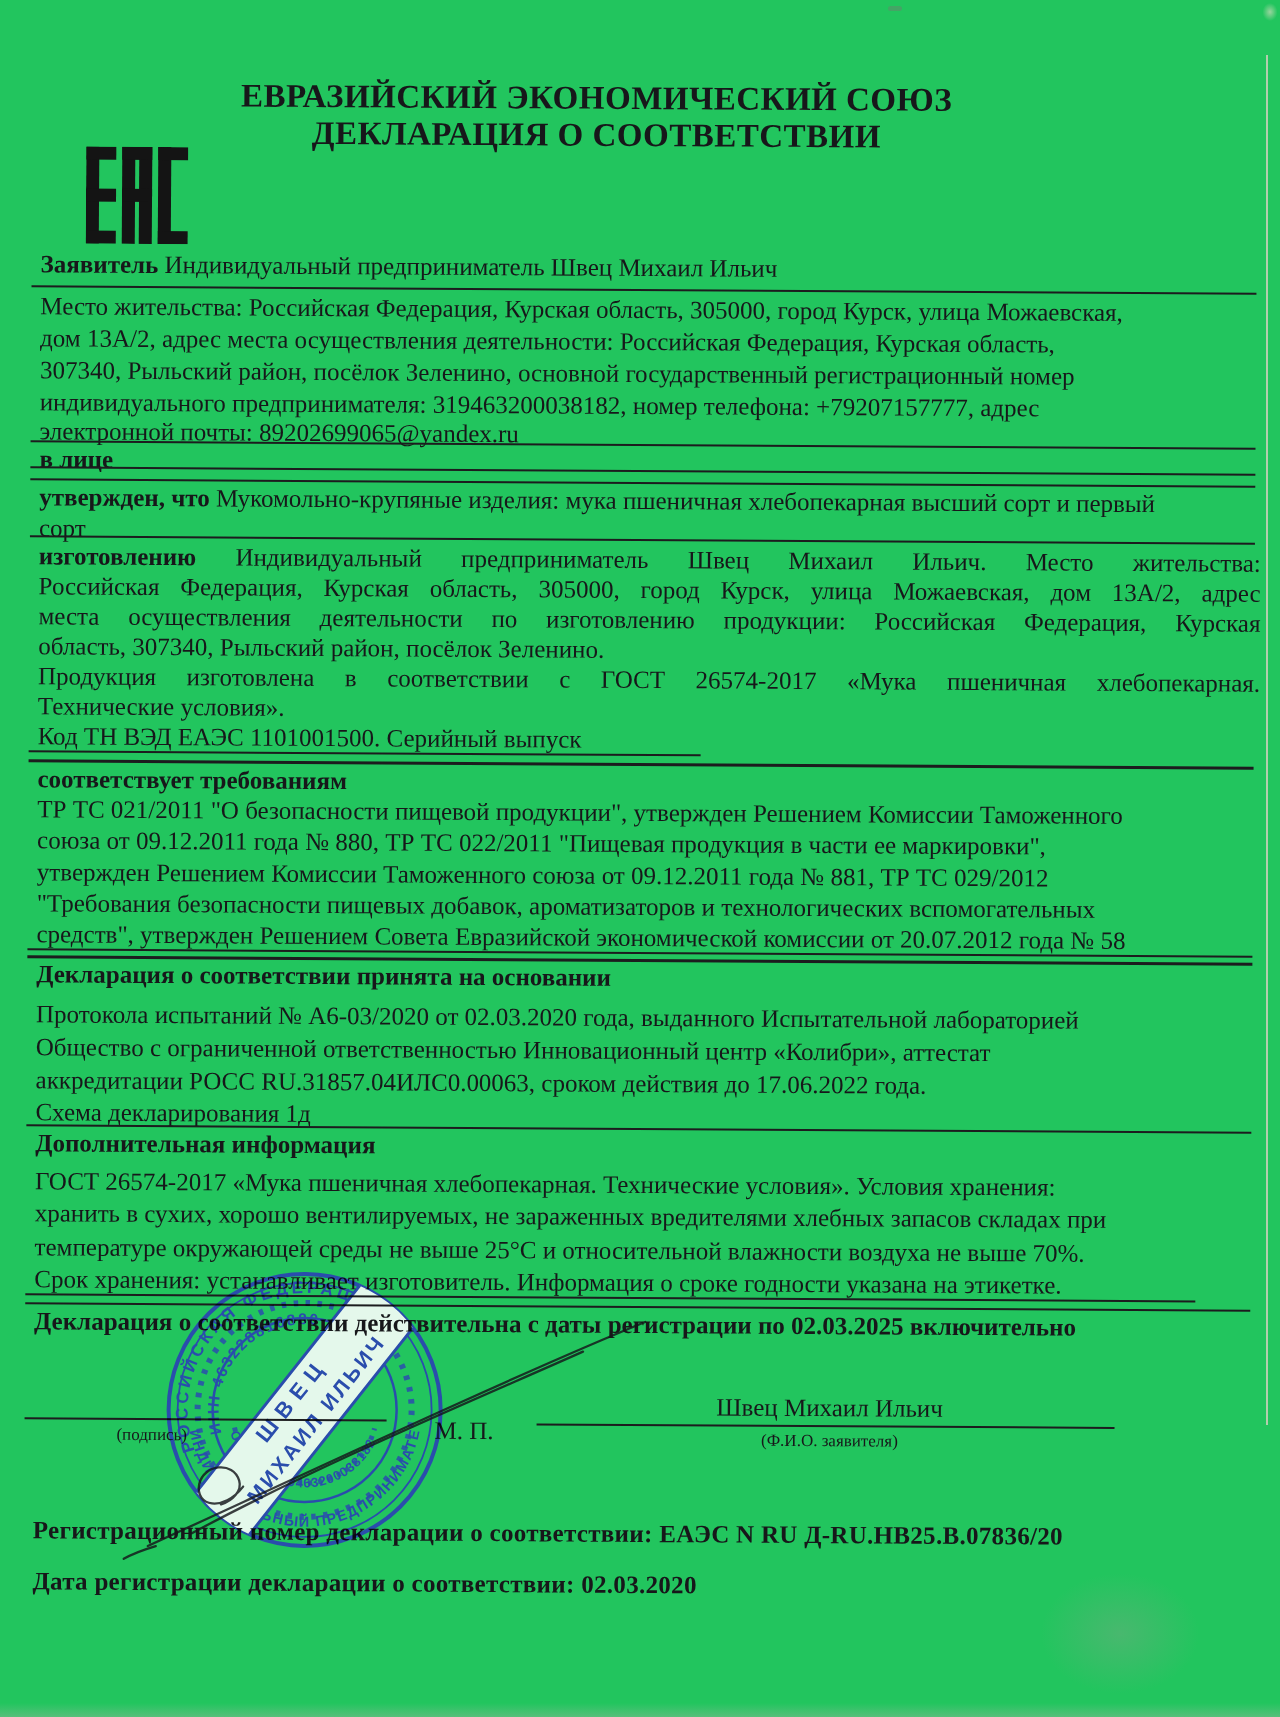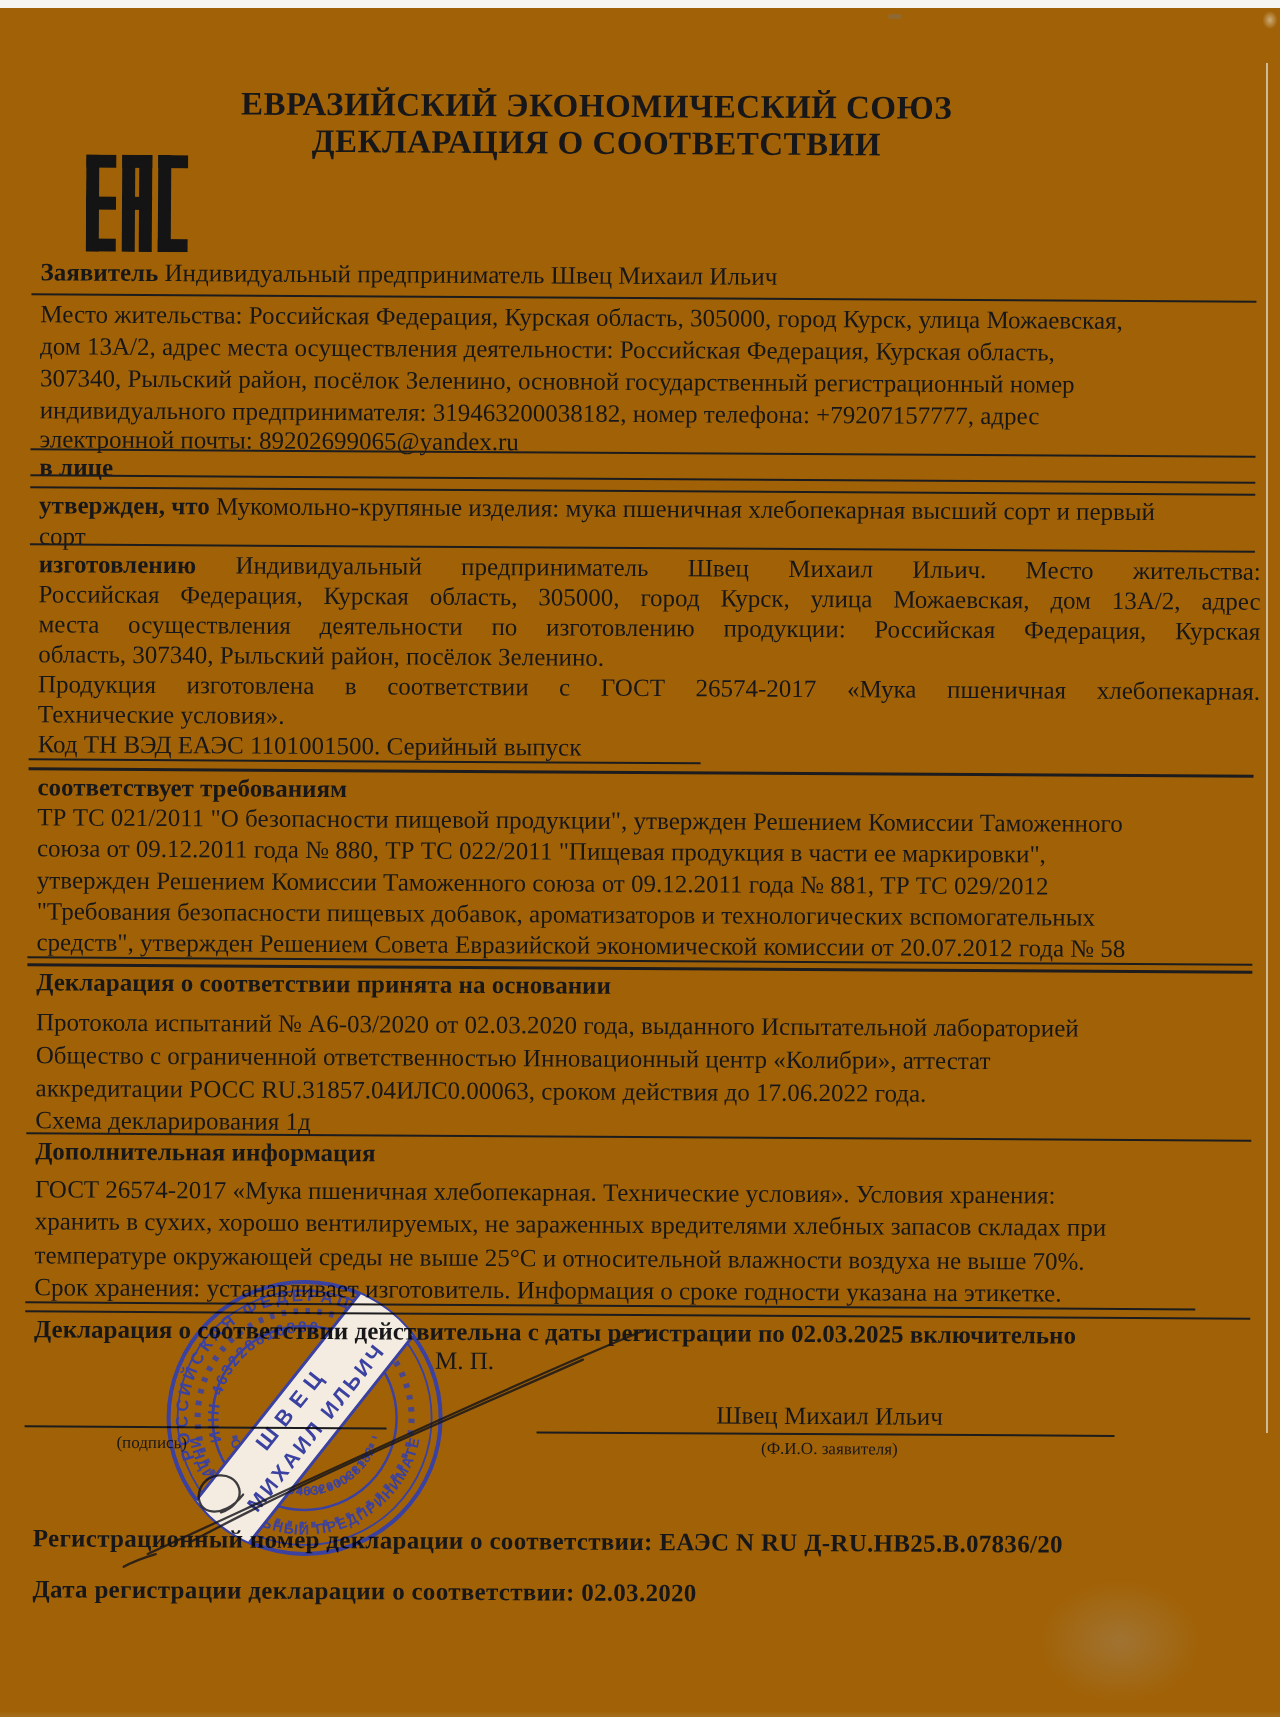--- a/index.html
+++ b/index.html
@@ -1,18 +1,18 @@
 <!DOCTYPE html>
 <html><head>
 <meta charset="utf-8">
 <style>
   html,body{margin:0;padding:0;}
   body{width:1280px;height:1717px;position:relative;background:#f6f5f2;overflow:hidden;
        font-family:"Liberation Serif", serif;color:#17171a;}
-  .page{position:absolute;inset:0;background:#a16207;margin-top:8px;}
+  .page{position:absolute;inset:0;background:#22c55e;}
   .content{position:absolute;inset:0;transform:rotate(0.35deg);transform-origin:50% 50%;}
   .abs{position:absolute;}
   .ttl{font-weight:bold;font-size:33px;letter-spacing:.5px;text-align:center;width:1184px;left:0;}
   .line{font-size:25px;white-space:nowrap;}
   .just{white-space:normal;text-align:justify;text-align-last:justify;}
   .b{font-weight:bold;}
   .hr{position:absolute;height:2px;background:#1c1c1e;}
   .hr3{height:3px;}
   .cap{font-size:17px;}
   .blk{left:37px;width:1222px;}
@@ -104,21 +104,21 @@
   <div class="abs line blk" style="top:1203px;">хранить в сухих, хорошо вентилируемых, не зараженных вредителями хлебных запасов складах при</div>
   <div class="abs line blk" style="top:1237px;">температуре окружающей среды не выше 25°С и относительной влажности воздуха не выше 70%.</div>
   <div class="abs line blk" style="top:1269px;">Срок хранения: устанавливает изготовитель. Информация о сроке годности указана на этикетке.</div>
   <div class="hr" style="left:28px;top:1297px;width:1170px;"></div>
   <div class="hr" style="left:28px;top:1306px;width:1225px;"></div>
 
   <div class="abs line b blk" style="top:1311px;">Декларация о соответствии действительна с даты регистрации по 02.03.2025 включительно</div>
 
   <div class="hr" style="left:28px;top:1421px;width:362px;"></div>
   <div class="abs cap" style="left:120px;top:1428px;width:150px;text-align:left;">(подпись)</div>
-  <div class="abs line" style="left:438px;top:1340px;">М. П.</div>
+  <div class="abs line" style="left:438px;top:1418px;">М. П.</div>
   <div class="hr" style="left:540px;top:1424px;width:578px;"></div>
   <div class="abs line" style="left:633px;top:1393px;width:400px;text-align:center;">Швец Михаил Ильич</div>
   <div class="abs cap" style="left:683px;top:1430px;width:300px;text-align:center;">(Ф.И.О. заявителя)</div>
 
   <div class="abs line b blk" style="top:1520px;letter-spacing:.3px;">Регистрационный номер декларации о соответствии: ЕАЭС N RU Д-RU.НВ25.В.07836/20</div>
   <div class="abs line b blk" style="top:1571px;letter-spacing:.3px;">Дата регистрации декларации о соответствии: 02.03.2020</div>
 
   <div class="abs" style="left:163px;top:1267px;mix-blend-mode:multiply;opacity:.88;">
     <svg width="290" height="290" viewBox="-145 -145 290 290">
       <defs>

